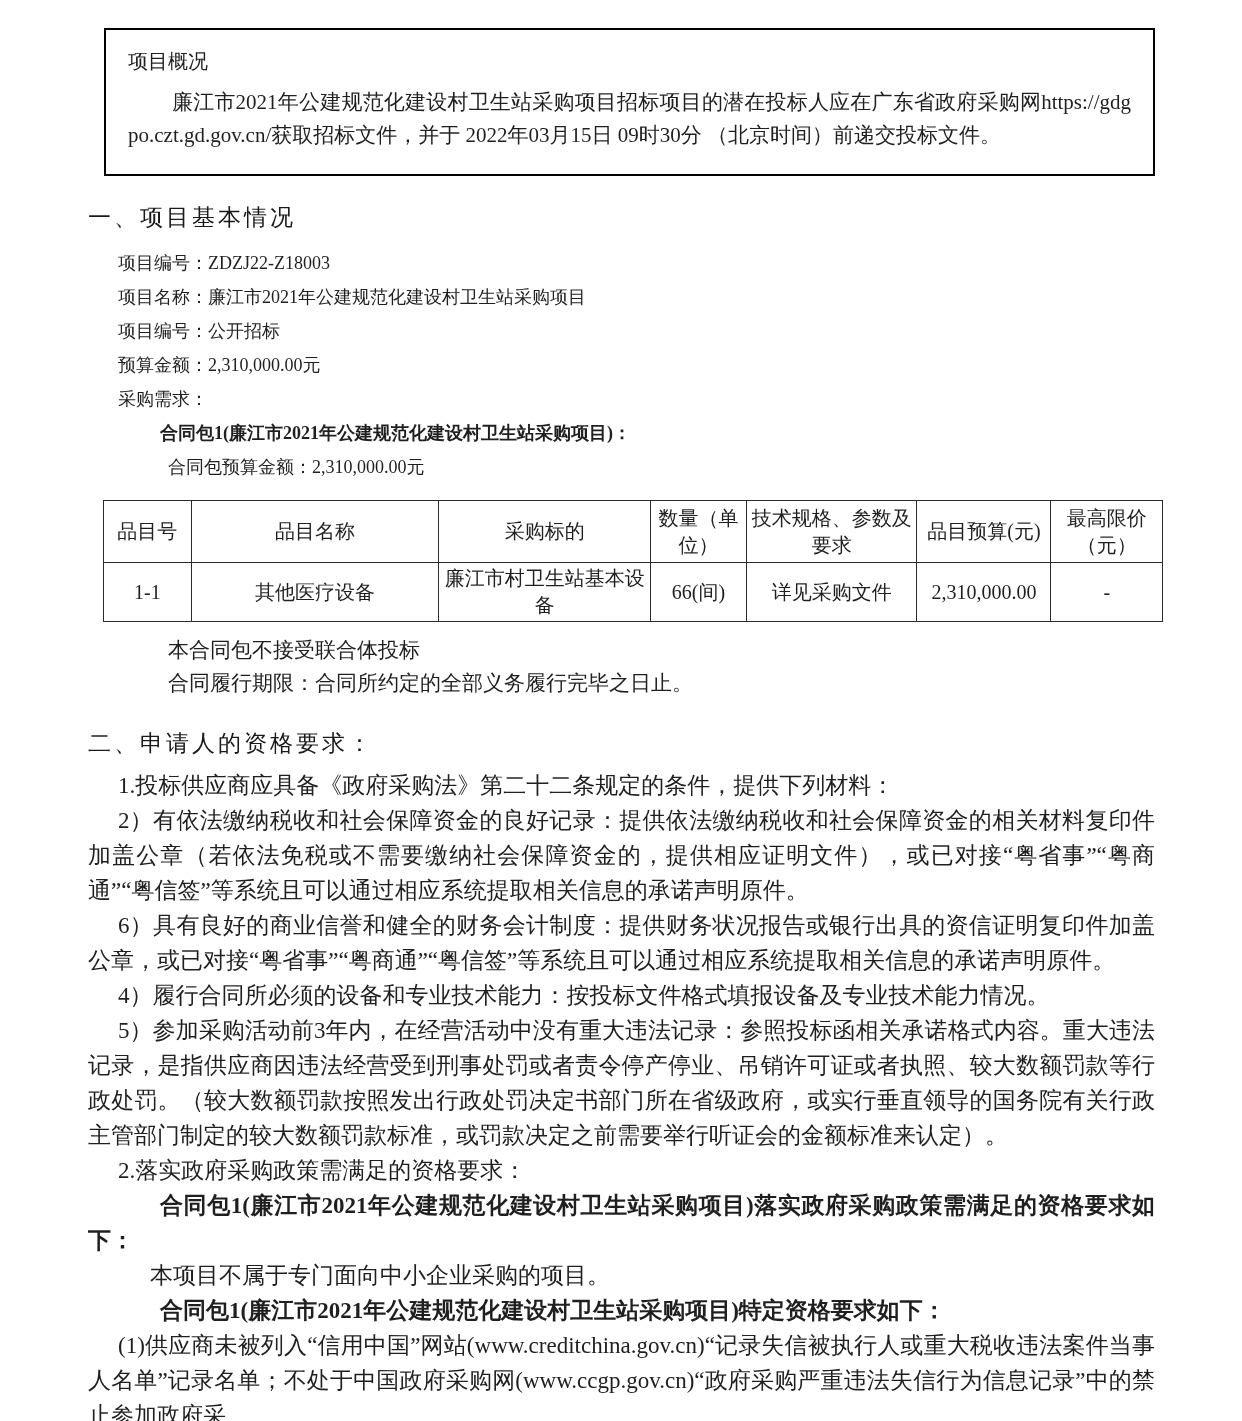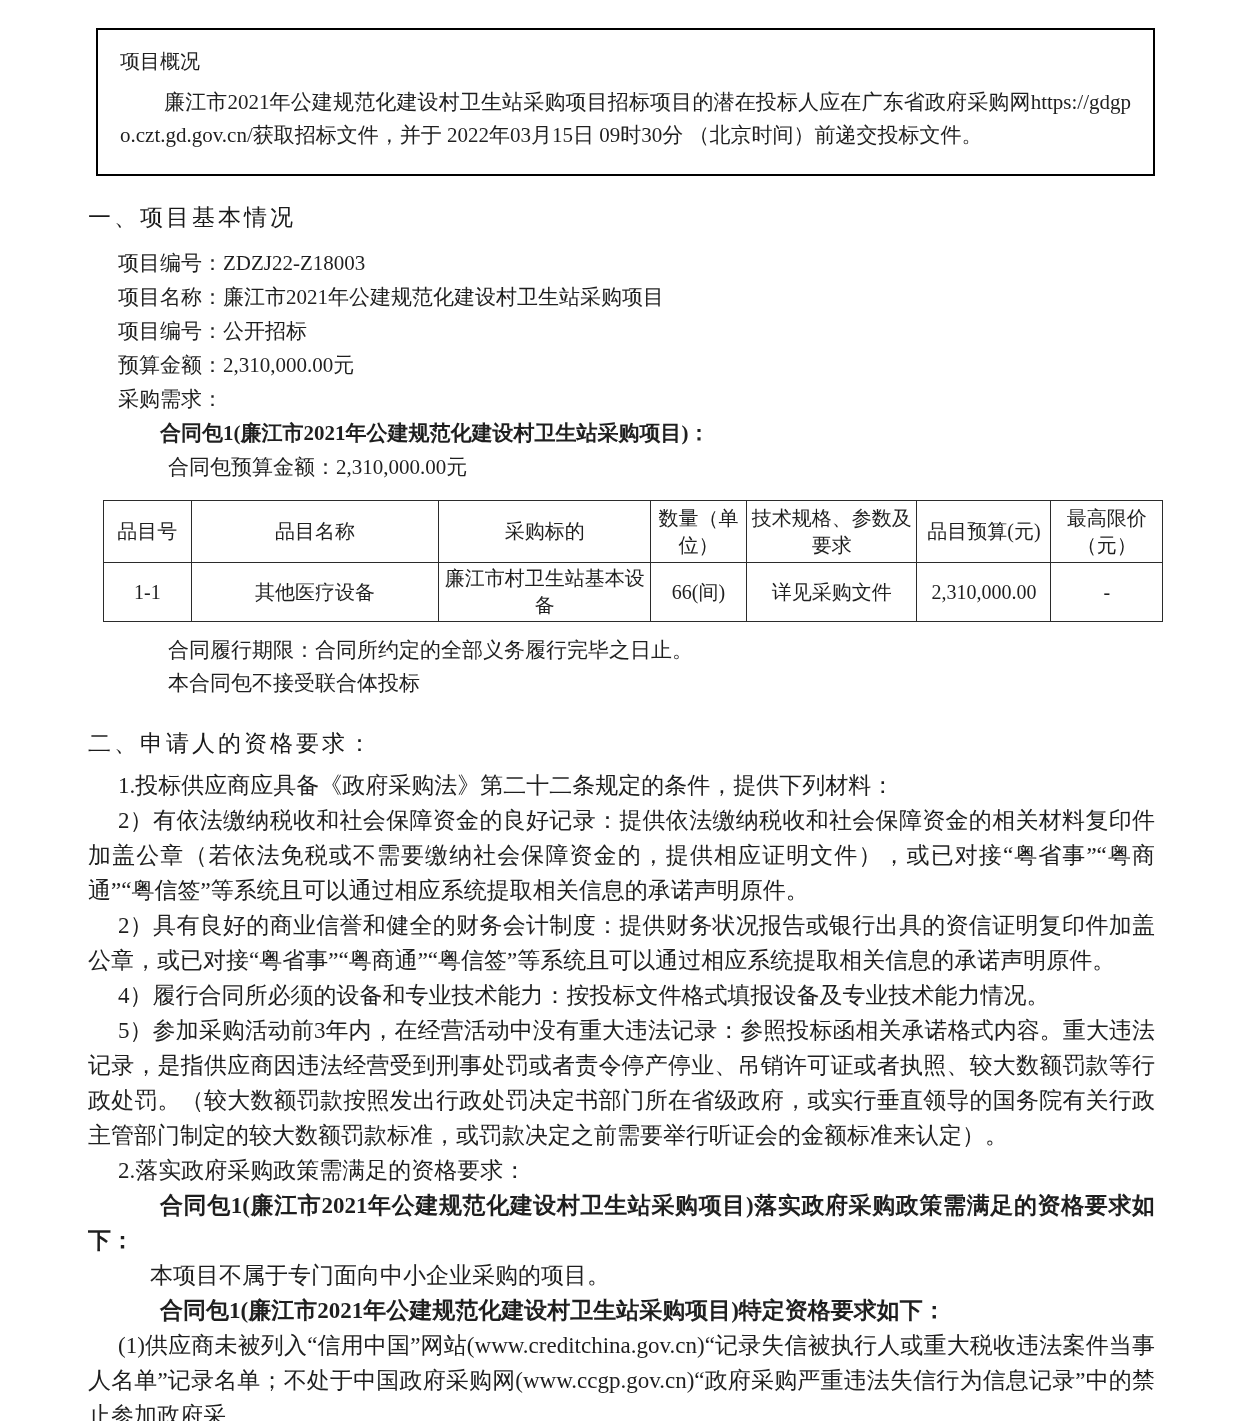--- a/index.html
+++ b/index.html
@@ -14,21 +14,21 @@
   .page {
     width: 1242px;
     height: 1421px;
     padding: 28px 87px 0 88px;
     overflow: hidden;
   }
   
   .overview-box {
     border: 2px solid #000;
     padding: 16px 22px 22px 22px;
-    margin-left: 8px;
+    margin-left: 16px;
   }
   .overview-title {
     font-size: 20px;
     line-height: 30px;
   }
   .overview-body {
     margin-top: 10px;
     font-size: 21px;
     line-height: 33px;
     text-align: justify;
@@ -39,21 +39,21 @@
   .section-heading {
     font-size: 23px;
     letter-spacing: 3px;
     color: #1a1a1a;
     line-height: 28px;
   }
   .h1-gap { margin-top: 28px; }
   .h2-gap { margin-top: 30px; }
   
   .line {
-    font-size: 21px;
+    font-size: 18px;
     line-height: 34px;
     text-align: justify;
     word-break: break-all;
   }
   .s1-items { margin-top: 14px; }
   .ind-a { text-indent: 30px; }
   .ind-b { text-indent: 72px; font-weight: bold; }
   .ind-c { text-indent: 80px; }
   .ind-d { text-indent: 62px; }
   
@@ -137,30 +137,30 @@
       <td>廉江市村卫生站基本设备</td>
       <td>66(间)</td>
       <td>详见采购文件</td>
       <td class="num-cell">2,310,000.00</td>
       <td class="dash-cell">-</td>
     </tr>
   </tbody>
     </table>
 
   <div class="notes">
+    <div class="note-line ind-c line">本合同包不接受联合体投标</div>
     <div class="note-line ind-c line">合同履行期限：合同所约定的全部义务履行完毕之日止。</div>
-    <div class="note-line ind-c line">本合同包不接受联合体投标</div>
   </div>
 
   <div class="section-heading h2-gap">二、申请人的资格要求：</div>
 
   <div class="s2-paras">
     <div class="para ind-a">1.投标供应商应具备《政府采购法》第二十二条规定的条件，提供下列材料：</div>
     <div class="para ind-a">2）有依法缴纳税收和社会保障资金的良好记录：提供依法缴纳税收和社会保障资金的相关材料复印件加盖公章（若依法免税或不需要缴纳社会保障资金的，提供相应证明文件），或已对接“粤省事”“粤商通”“粤信签”等系统且可以通过相应系统提取相关信息的承诺声明原件。</div>
-    <div class="para ind-a">2）具有良好的商业信誉和健全的财务会计制度：提供财务状况报告或银行出具的资信证明复印件加盖公章，或已对接“粤省事”“粤商通”“粤信签”等系统且可以通过相应系统提取相关信息的承诺声明原件。</div>
+    <div class="para ind-a">6）具有良好的商业信誉和健全的财务会计制度：提供财务状况报告或银行出具的资信证明复印件加盖公章，或已对接“粤省事”“粤商通”“粤信签”等系统且可以通过相应系统提取相关信息的承诺声明原件。</div>
     <div class="para ind-a">4）履行合同所必须的设备和专业技术能力：按投标文件格式填报设备及专业技术能力情况。</div>
     <div class="para ind-a">5）参加采购活动前3年内，在经营活动中没有重大违法记录：参照投标函相关承诺格式内容。重大违法记录，是指供应商因违法经营受到刑事处罚或者责令停产停业、吊销许可证或者执照、较大数额罚款等行政处罚。（较大数额罚款按照发出行政处罚决定书部门所在省级政府，或实行垂直领导的国务院有关行政主管部门制定的较大数额罚款标准，或罚款决定之前需要举行听证会的金额标准来认定）。</div>
     <div class="para ind-a">2.落实政府采购政策需满足的资格要求：</div>
     <div class="para ind-b">合同包1(廉江市2021年公建规范化建设村卫生站采购项目)落实政府采购政策需满足的资格要求如下：</div>
     <div class="para ind-d">本项目不属于专门面向中小企业采购的项目。</div>
     <div class="para ind-b">合同包1(廉江市2021年公建规范化建设村卫生站采购项目)特定资格要求如下：</div>
     <div class="para ind-a">(1)供应商未被列入“信用中国”网站(www.creditchina.gov.cn)“记录失信被执行人或重大税收违法案件当事人名单”记录名单；不处于中国政府采购网(www.ccgp.gov.cn)“政府采购严重违法失信行为信息记录”中的禁止参加政府采</div>
   </div>
 
 </div>

